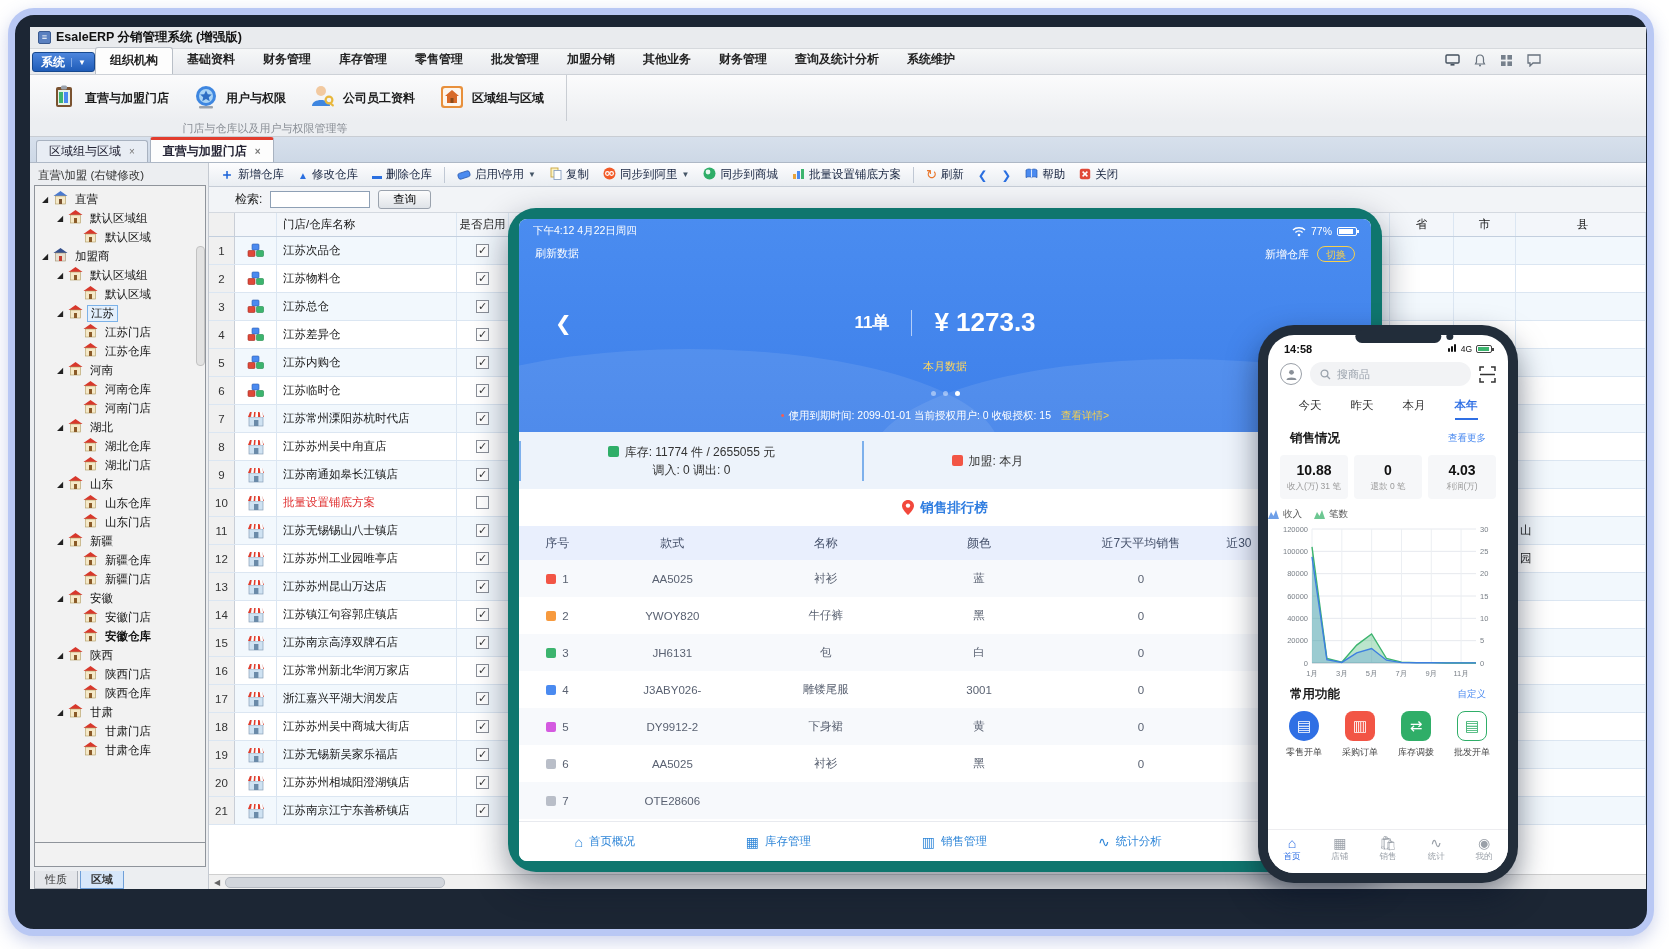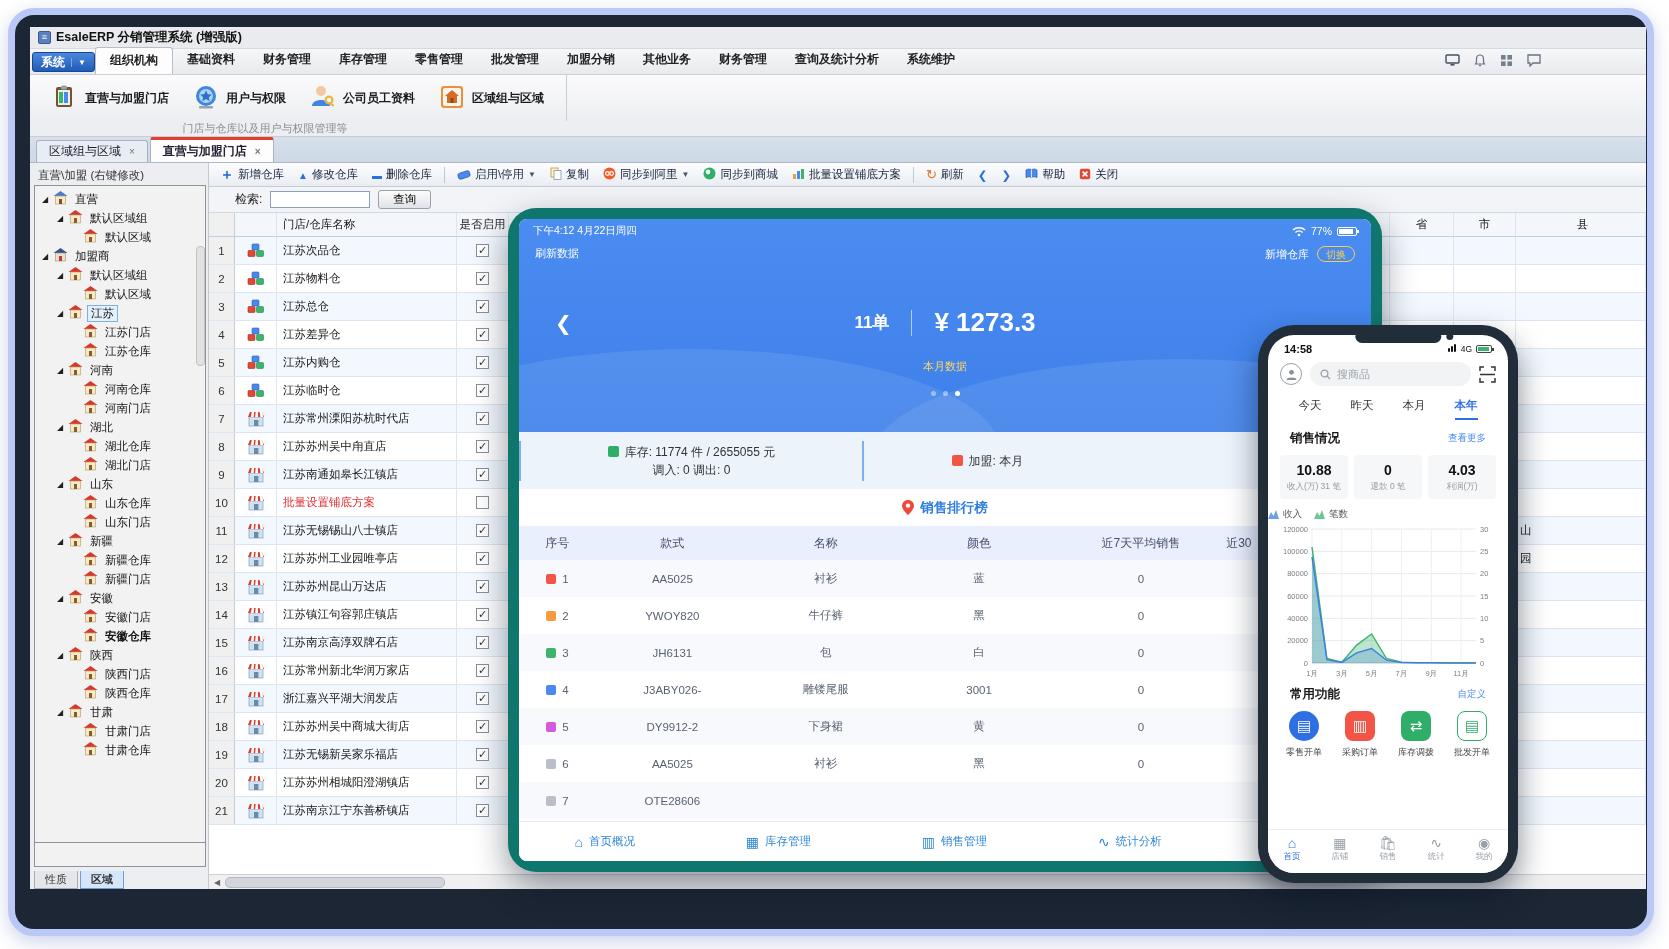--- a/index.html
+++ b/index.html
@@ -1158,20 +1158,23 @@
         <span class="t-orders">11单</span>
         <span class="t-div"></span>
         <span class="t-amount">¥ 1273.3</span>
       </div>
       <div class="t-period">本月数据</div>
       <div class="t-dots">
           <i></i>
           <i></i>
           <i class="on"></i>
         </div>
+      <div class="t-lic">
+        <span class="dot">•</span><span>使用到期时间: 2099-01-01   当前授权用户: 0   收银授权: 15</span><span class="link">查看详情&gt;</span>
+      </div>
     </div>
     <div class="t-stats" id="t-stats">
         <div class="t-stat-sep"></div>
         <div class="t-stat" style="width: 40%;">
           <div class="l1">
             <span class="sq" style="background: rgb(47, 174, 104);"></span>
             <span>库存: 11774 件 / 2655055 元</span>
           </div>
           <div>调入: 0 调出: 0</div>
         </div>

